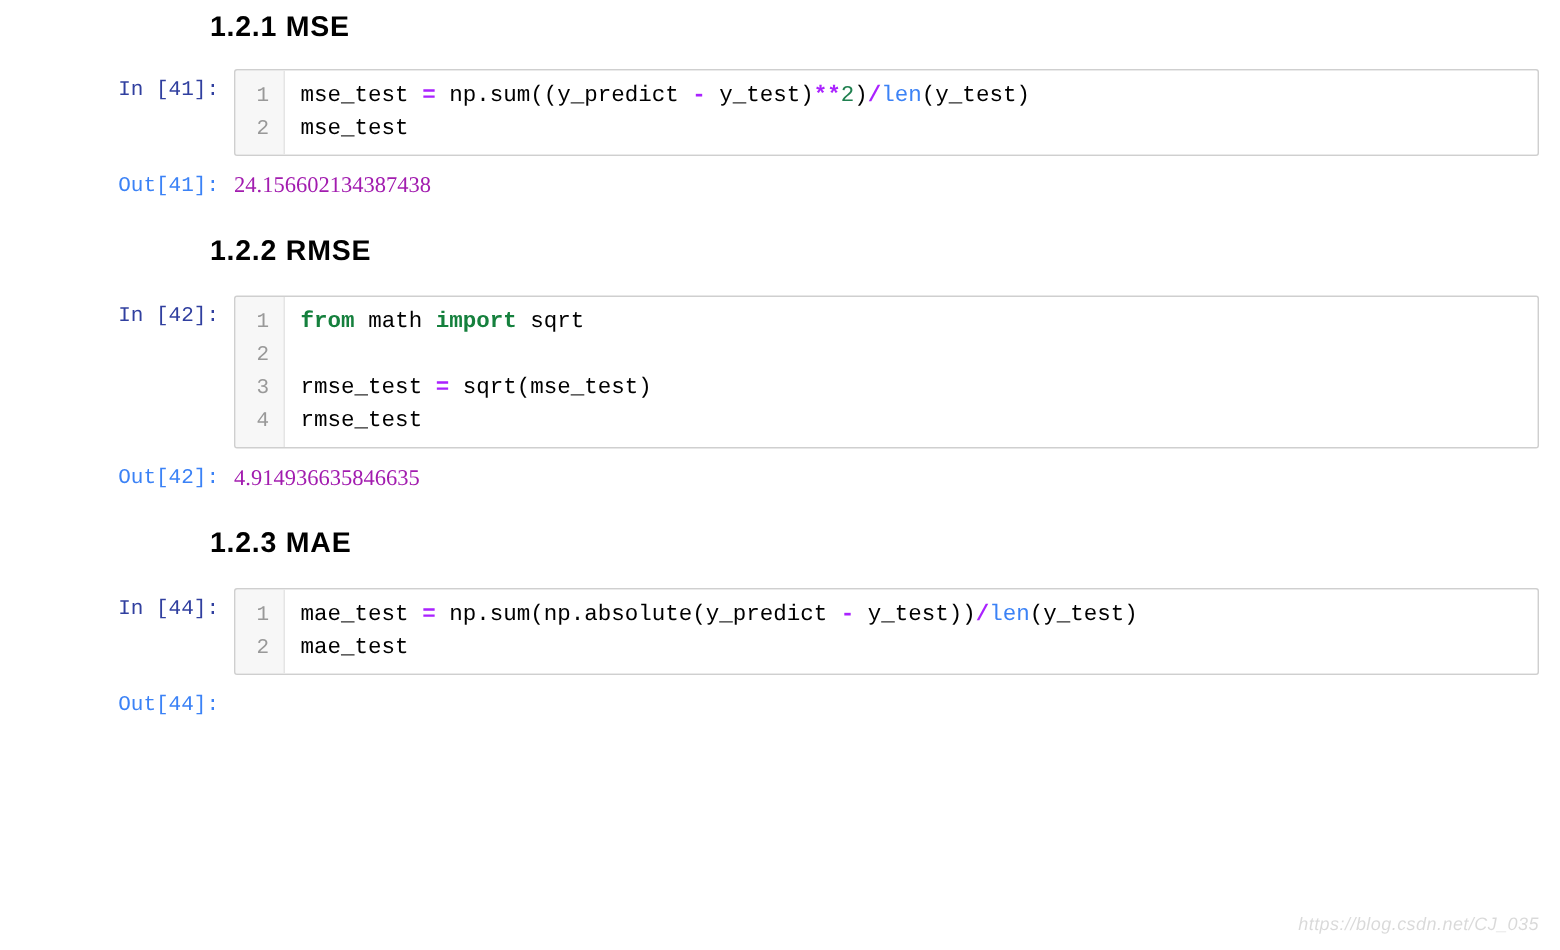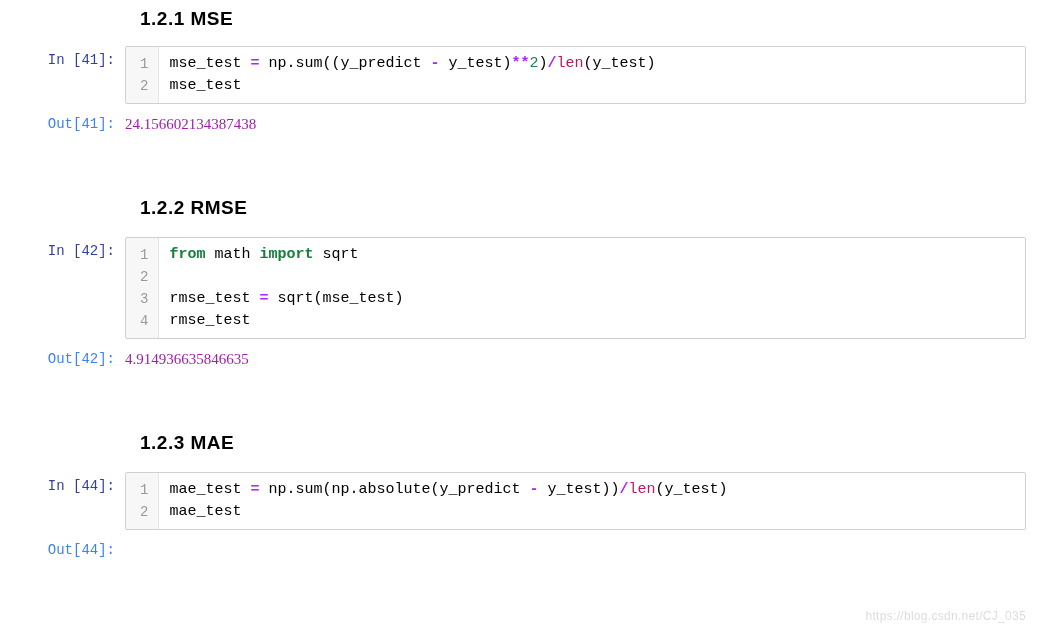--- a/index.html
+++ b/index.html
@@ -15,38 +15,39 @@
   .notebook {
     padding-top: 4px;
   }
   .heading {
     font-weight: bold;
     font-size: 19px;
     margin: 4px 0 16px 140px;
     letter-spacing: 0.5px;
   }
   .heading.spaced {
-    margin-top: 64px;
+    margin-top: 24px;
     margin-bottom: 18px;
   }
   .cellrow {
     display: flex;
     align-items: flex-start;
     margin-bottom: 6px;
   }
   .prompt {
     width: 125px;
     flex: 0 0 125px;
     text-align: right;
     padding-right: 10px;
     font-family: "Courier New", monospace;
     font-size: 14px;
     padding-top: 6px;
     box-sizing: border-box;
     white-space: pre;
+    margin-left: 31px;
   }
   .prompt.in  { color: #303F9F; }
   .prompt.out { color: #3b82f6; }
   .codewrap {
     flex: 1;
     border: 1px solid #cfcfcf;
     background: #f7f7f7;
     border-radius: 2px;
     display: flex;
     overflow: hidden;
@@ -73,30 +74,31 @@
   }
   .outtext {
     flex: 1;
     font-family: Liberation Serif, serif;
     font-size: 15px;
     padding-top: 6px;
     color: #a21caf;
   }
   .tok-op   { color: #AA22FF; font-weight: bold; }
   .tok-num  { color: #208050; }
-  .tok-func { color: #be185d; font-family: Liberation Mono, monospace; }
+  .tok-func { color: #3b82f6; font-family: Liberation Mono, monospace; }
   .tok-kw   { color: #15803d; font-weight: bold; }
   .watermark {
     position: fixed;
     right: 14px;
     bottom: 10px;
     font-size: 12px;
     color: rgba(0,0,0,0.15);
     font-family: Arial, sans-serif;
     letter-spacing: 0.3px;
+    font-style: italic;
   }
 </style>
 </head>
 <body>
 
 <div class="notebook">
 
   <div class="heading">1.2.1  MSE</div>
 
   <div class="cellrow">

